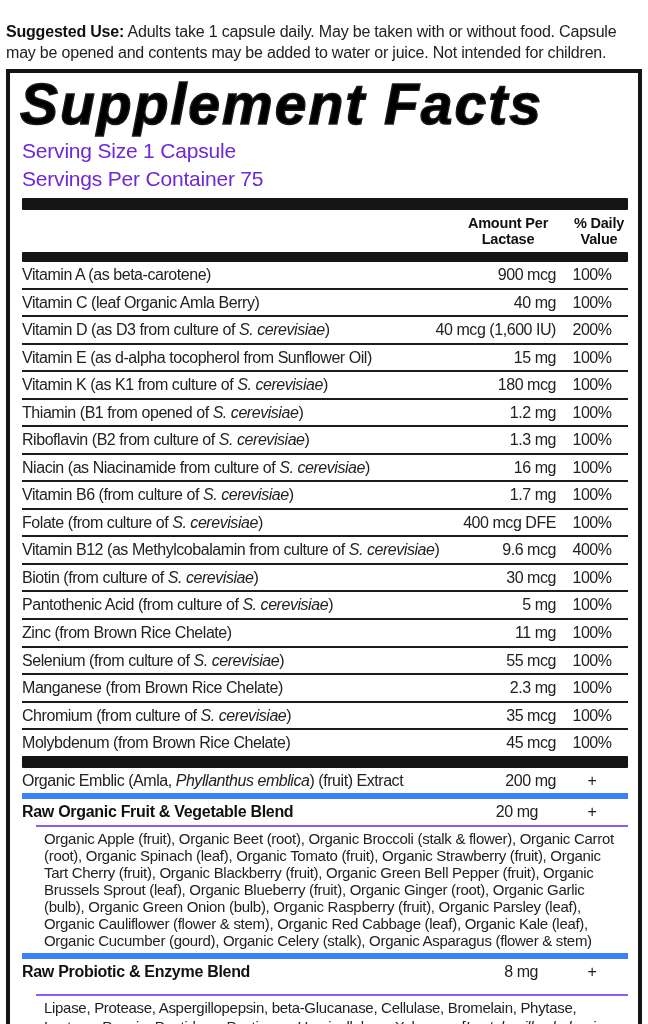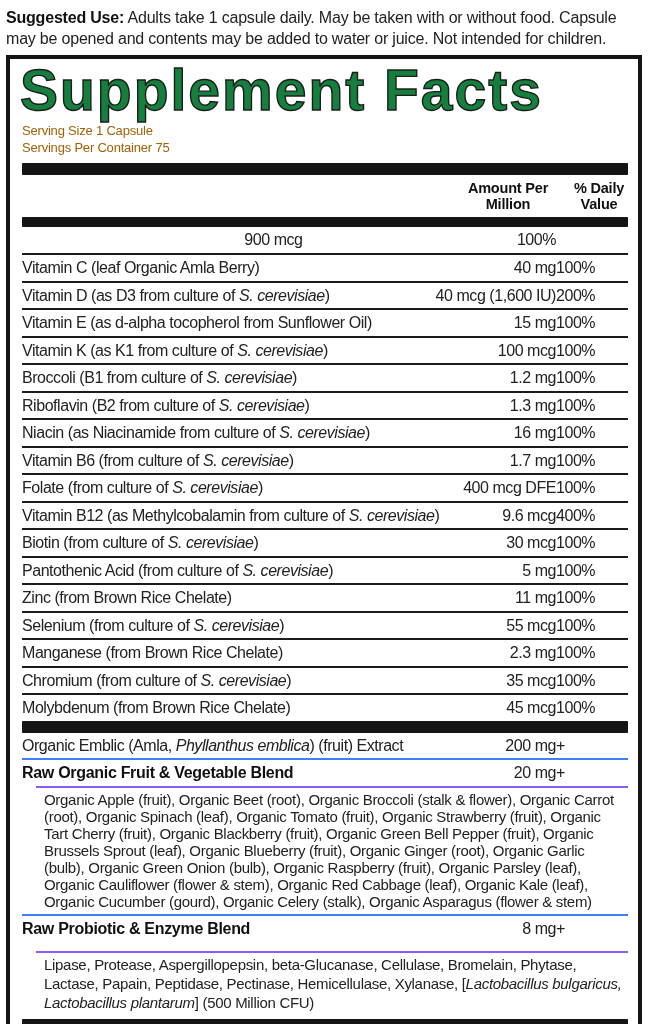--- a/index.html
+++ b/index.html
@@ -14,49 +14,50 @@
   }
   * { box-sizing: border-box; }
 
   .page { padding: 4px 4px 0 4px; }
 
   
   .suggested-use {
     font-size: 16px;
     line-height: 1.32;
     letter-spacing: -0.2px;
-    margin: 3px 2px 6px 2px;
+    margin: 17px 2px 6px 2px;
     color: #222;
   }
   .suggested-use b { color: #111; }
 
   
   .facts-box {
     border: 4px solid #141414;
     margin: 0 2px;
     padding: 0 10px 0 12px;
     background: #fff;
   }
 
   .facts-title {
     font-size: 57px;
     font-weight: bold;
     letter-spacing: 2px;
-    color: #15803d;
+    color: #000000;
     margin: 3px 0 4px -2px;
     line-height: 1.0;
     -webkit-text-stroke: 1.4px #1c1c1c;
     white-space: nowrap;
+    font-style: italic;
   }
 
   .serving-line {
-    font-size: 13px;
+    font-size: 21px;
     line-height: 1.3;
     letter-spacing: -0.2px;
-    color: #a16207;
+    color: #6d28d9;
   }
   .serving-block { margin: 2px 0 6px 0; }
 
   .bar { background: #141414; border-radius: 1px; }
   .bar-a { height: 12px; margin: 4px 0 0 0; }
   .bar-b { height: 10px; margin: 0 0 0 0; }
   .bar-c { height: 12px; margin: 0; }
   .bar-d { height: 13px; margin: 2px 0 0 0; }
 
   
@@ -84,23 +85,23 @@
     align-items: baseline;
     padding: 3px 0 3px 0;
     font-size: 16px;
     letter-spacing: -0.45px;
     line-height: 1.22;
     color: #222;
   }
   .rows .row + .row { border-top: 2px solid #1c1c1c; }
   .row .name { white-space: nowrap; overflow: visible; }
   .row .amt  { text-align: center; white-space: nowrap; padding-left: 8px; }
-  .row .dv   { text-align: left; white-space: nowrap; }
+  .row .dv   { text-align: center; white-space: nowrap; }
   .row.bold .name { font-weight: bold; letter-spacing: -0.3px; color: #111; }
-  .row.topline { border-top: 2px solid #3b82f6; }
+  .row.topline { border-top: 6px solid #3b82f6; gap: 18px; }
 
   
   .blend-list {
     border-top: 2px solid #8b5cf6;
     margin: 0 0 0 14px;
     padding: 3px 2px 4px 8px;
     font-size: 15px;
     line-height: 1.14;
     letter-spacing: -0.3px;
     color: #222;
@@ -122,29 +123,30 @@
 
     <div class="serving-block">
       <div class="serving-line">Serving Size 1 Capsule</div>
       <div class="serving-line">Servings Per Container 75</div>
     </div>
 
     <div class="bar bar-a"></div>
 
     <div class="head-row">
       <div></div>
-      <div class="head-amt">Amount Per Million</div>
+      <div class="head-amt">Amount Per Lactase</div>
       <div class="head-dv">% Daily Value</div>
     </div>
 
     <div class="bar bar-b"></div>
 
     <div class="rows">
 
       <div class="row">
+        <div class="name"><span>Vitamin A (as beta-carotene)</span><i></i><span></span></div>
         <div class="amt">900 mcg</div>
         <div class="dv">100%</div>
       </div>
 
       <div class="row">
         <div class="name"><span>Vitamin C (leaf Organic Amla Berry)</span><i></i><span></span></div>
         <div class="amt">40 mg</div>
         <div class="dv">100%</div>
       </div>
 
@@ -155,26 +157,26 @@
       </div>
 
       <div class="row">
         <div class="name"><span>Vitamin E (as d-alpha tocopherol from Sunflower Oil)</span><i></i><span></span></div>
         <div class="amt">15 mg</div>
         <div class="dv">100%</div>
       </div>
 
       <div class="row">
         <div class="name"><span>Vitamin K (as K1 from culture of </span><i>S. cerevisiae</i><span>)</span></div>
-        <div class="amt">100 mcg</div>
-        <div class="dv">100%</div>
-      </div>
-
-      <div class="row">
-        <div class="name"><span>Broccoli (B1 from culture of </span><i>S. cerevisiae</i><span>)</span></div>
+        <div class="amt">180 mcg</div>
+        <div class="dv">100%</div>
+      </div>
+
+      <div class="row">
+        <div class="name"><span>Thiamin (B1 from opened of </span><i>S. cerevisiae</i><span>)</span></div>
         <div class="amt">1.2 mg</div>
         <div class="dv">100%</div>
       </div>
 
       <div class="row">
         <div class="name"><span>Riboflavin (B2 from culture of </span><i>S. cerevisiae</i><span>)</span></div>
         <div class="amt">1.3 mg</div>
         <div class="dv">100%</div>
       </div>
 

